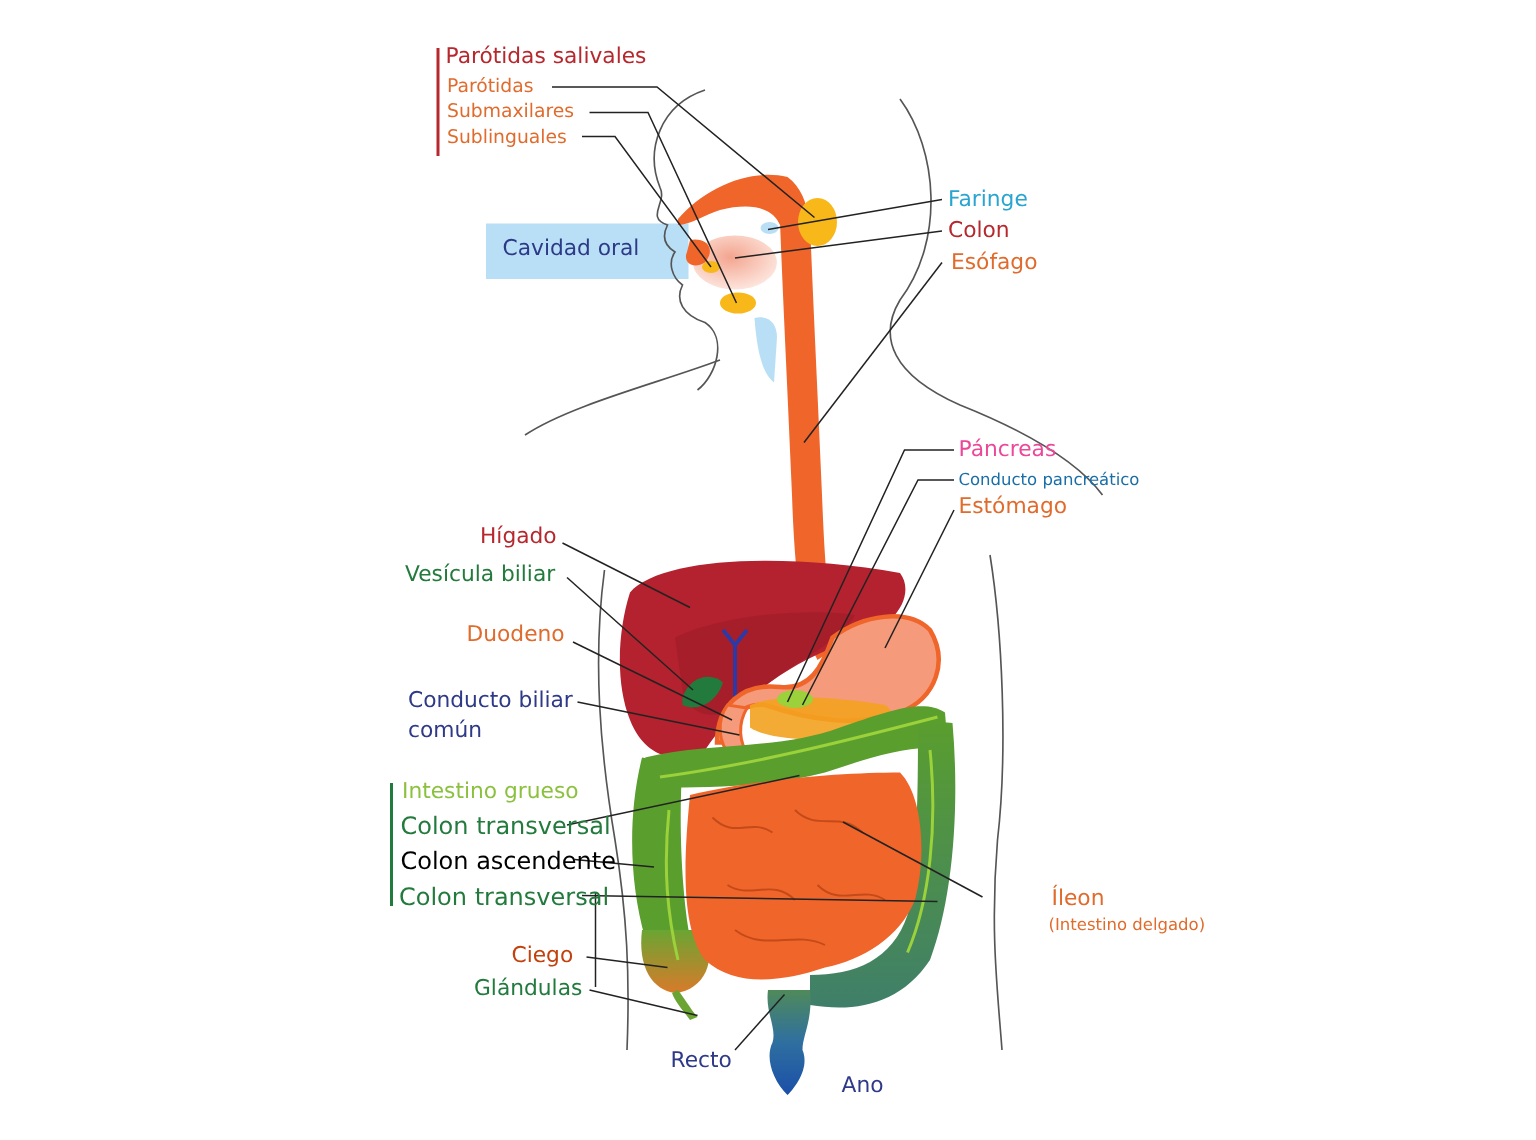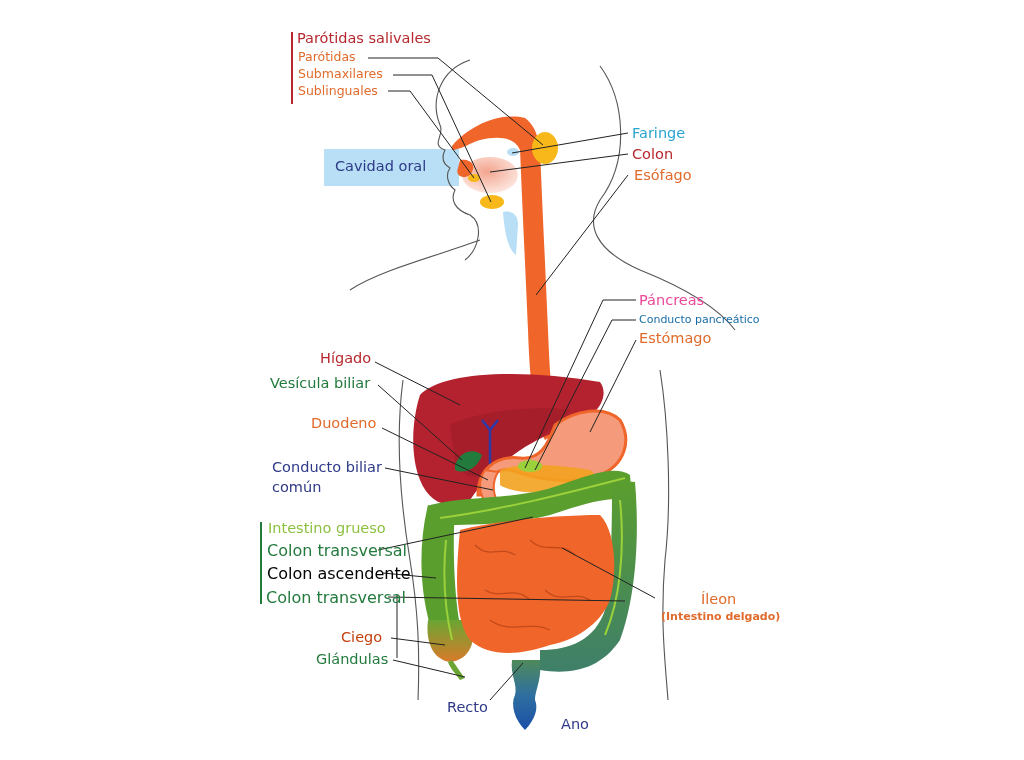--- a/index.html
+++ b/index.html
@@ -142,14 +142,14 @@
   <div class="lbl l12" style="left:267px;top:543px;color:#237a3d;">Colon transversal</div>
   <div class="lbl l12" style="left:267px;top:566px;color:#000000;">Colon ascendente</div>
   <div class="lbl l12" style="left:266px;top:590px;color:#237a3d;">Colon transversal</div>
 
   <div class="lbl l15" style="left:341px;top:630px;color:#c2410c;">Ciego</div>
   <div class="lbl l15" style="left:316px;top:652px;color:#237a3d;">Glándulas</div>
   <div class="lbl l15" style="left:447px;top:700px;color:#2e3a87;">Recto</div>
   <div class="lbl l15" style="left:538px;top:717px;color:#2e3a87;margin-left:23px;">Ano</div>
 
   <div class="lbl l15" style="left:701px;top:592px;color:#e06b2c;">Íleon</div>
-  <div class="lbl l11" style="left:661px;top:611px;color:#e06b2c;font-weight:bold;">(Intestino delgado)</div>
+  <div class="lbl l11" style="left:699px;top:611px;color:#e06b2c;">(Intestino delgado)</div>
 </div>
 
 </body></html>

